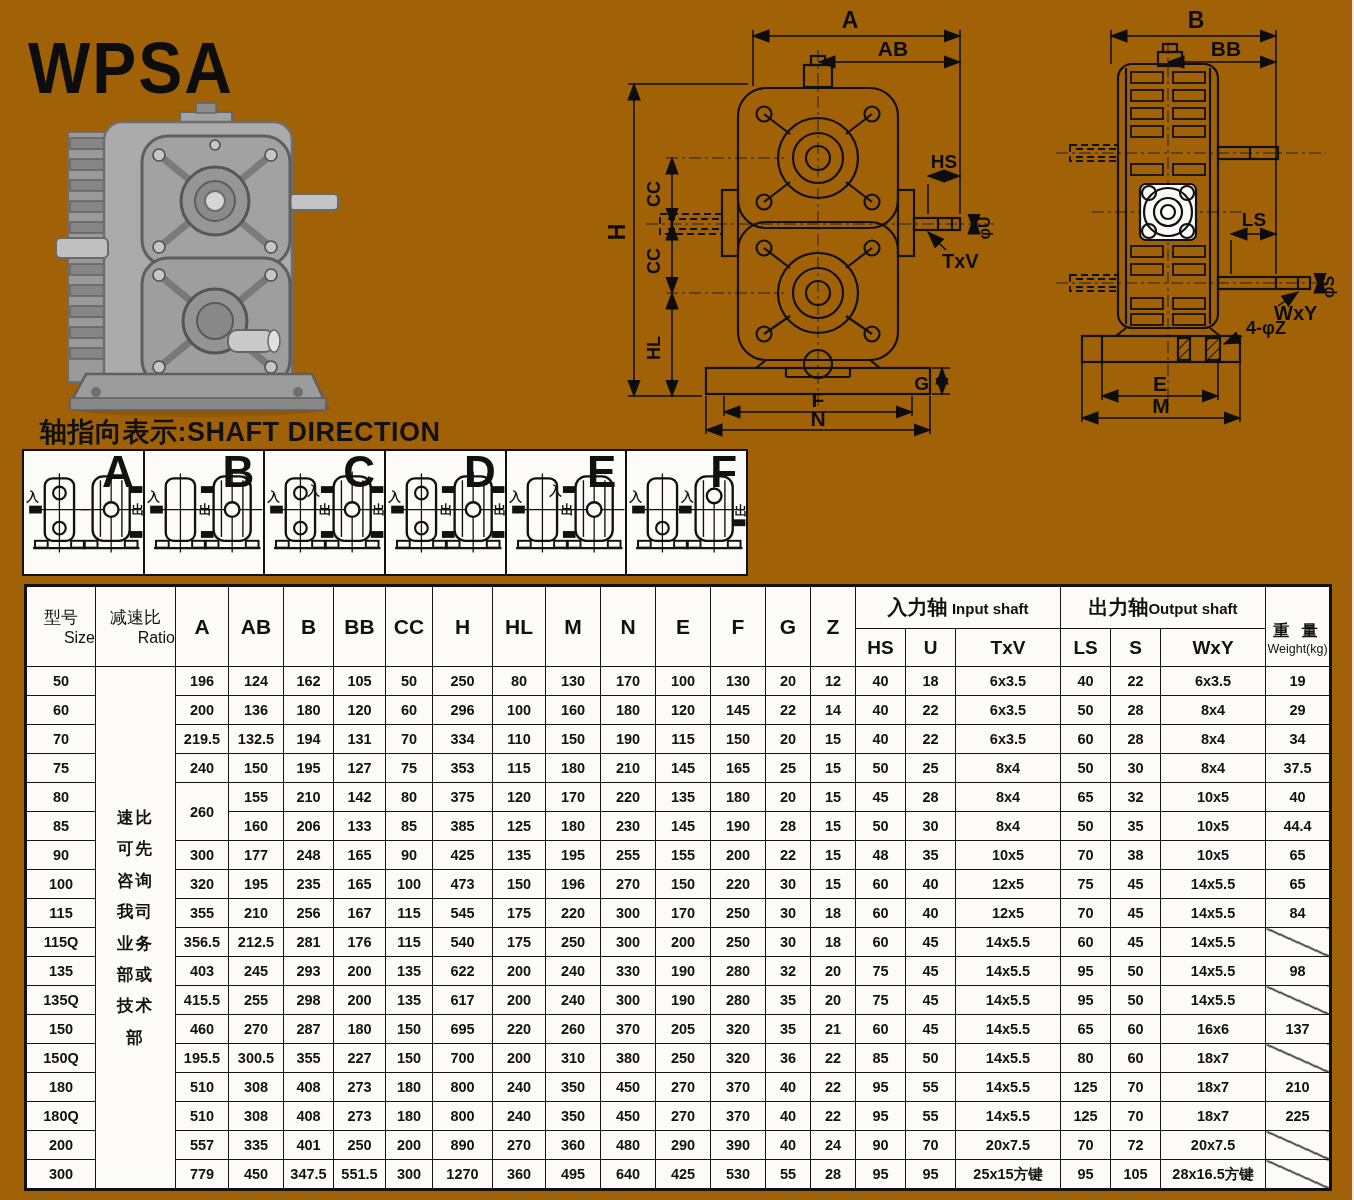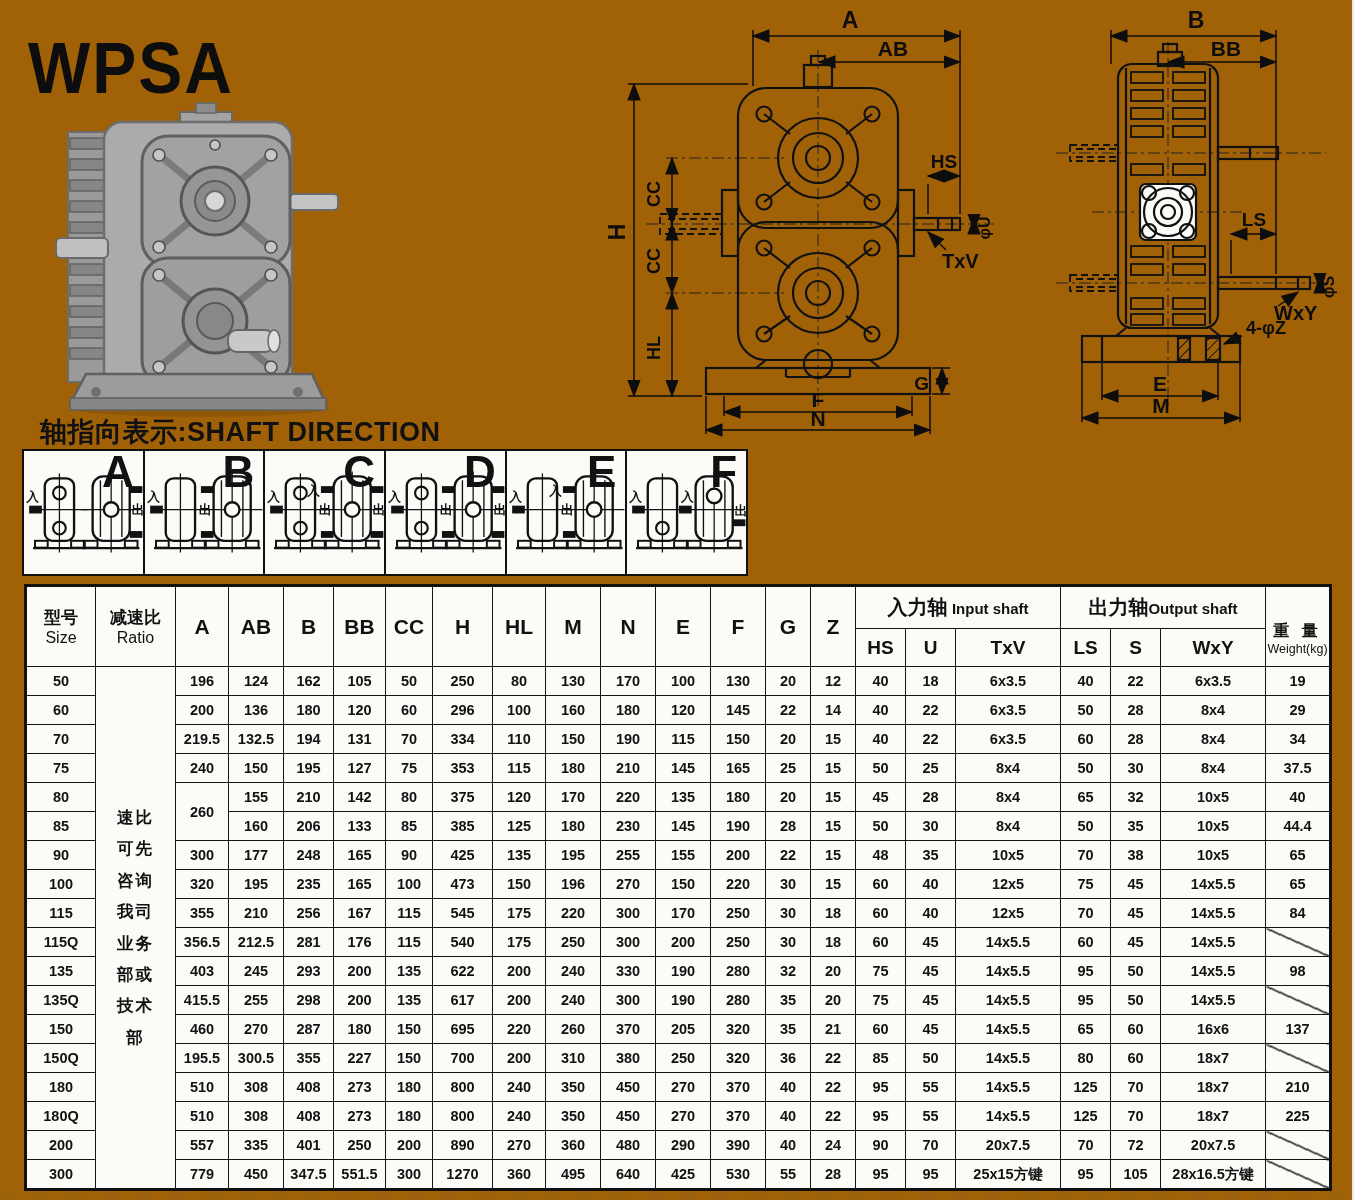--- a/index.html
+++ b/index.html
@@ -25,22 +25,22 @@
   .sd-panel svg{position:absolute;left:0;top:0;width:100%;height:100%;}
   
   table.spec{position:absolute;left:24px;top:584px;border-collapse:collapse;table-layout:fixed;
              width:1305px;background:#fcfbf8;}
   .spec th,.spec td{border:1.6px solid #151515;text-align:center;vertical-align:middle;
              padding:0;overflow:hidden;white-space:nowrap;}
   .spec{border:3px solid #111;}
   .spec thead tr.h1 th{height:41px;}
   .spec thead tr.h2 th{height:37px;}
   .spec tbody td{height:28px;font-size:14.5px;font-weight:700;}
-  .th-size div.zh,.th-ratio div.zh{font-size:17px;font-weight:700;}
-  .th-size div.en,.th-ratio div.en{font-size:16px;font-weight:500;}
+  .th-size div.zh,.th-ratio div.zh{font-size:17px;font-weight:400;}
+  .th-size div.en,.th-ratio div.en{font-size:16px;font-weight:500;text-align:right;}
   .th-dim{font-size:21px;font-weight:800;}
   .th-grp .zh{font-size:20px;font-weight:700;}
   .th-grp .en{font-size:15px;font-weight:700;}
   .th-sub{font-size:19px;font-weight:800;}
   .th-wt div.zh{font-size:16px;font-weight:700;letter-spacing:4px;margin-top:24px;}
   .th-wt div.en{font-size:12.5px;font-weight:500;}
   .c-size{font-size:16px;font-weight:800;}
   .c-ratio{vertical-align:middle;}
   .c-ratio div{font-size:16.5px;font-weight:700;line-height:1.9;letter-spacing:2px;}
   td.slash{background:linear-gradient(to top right,

